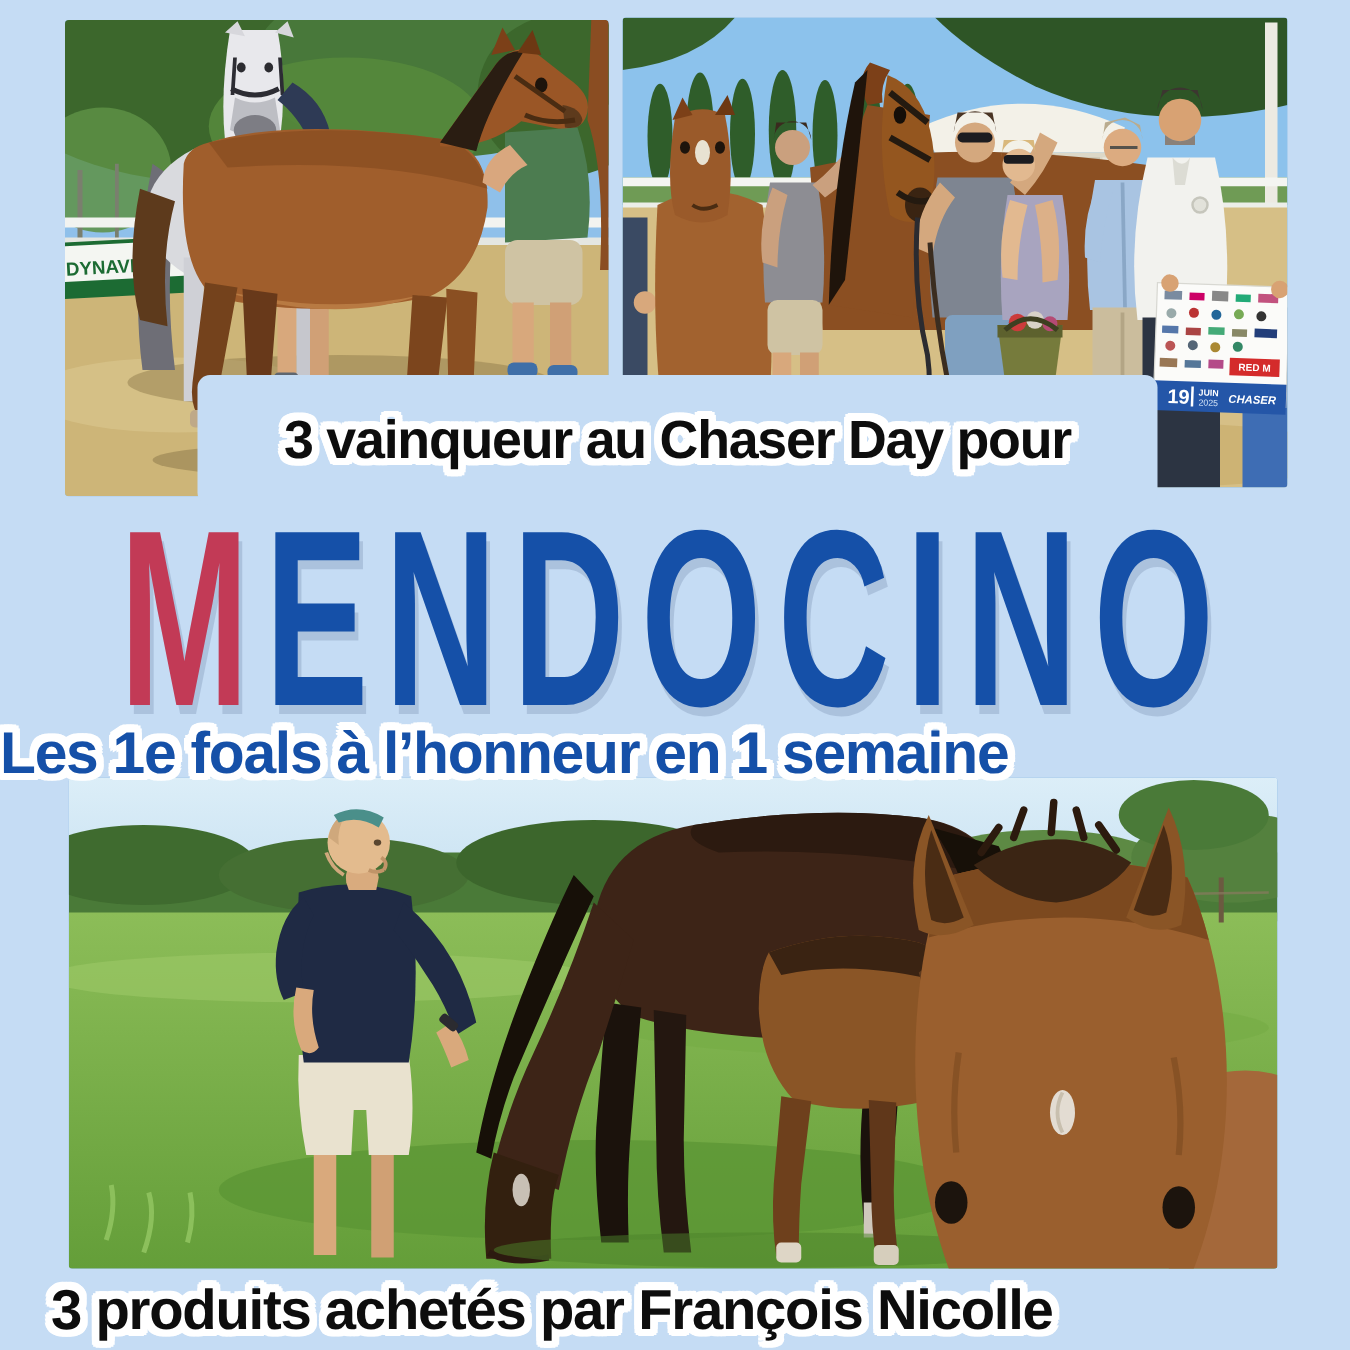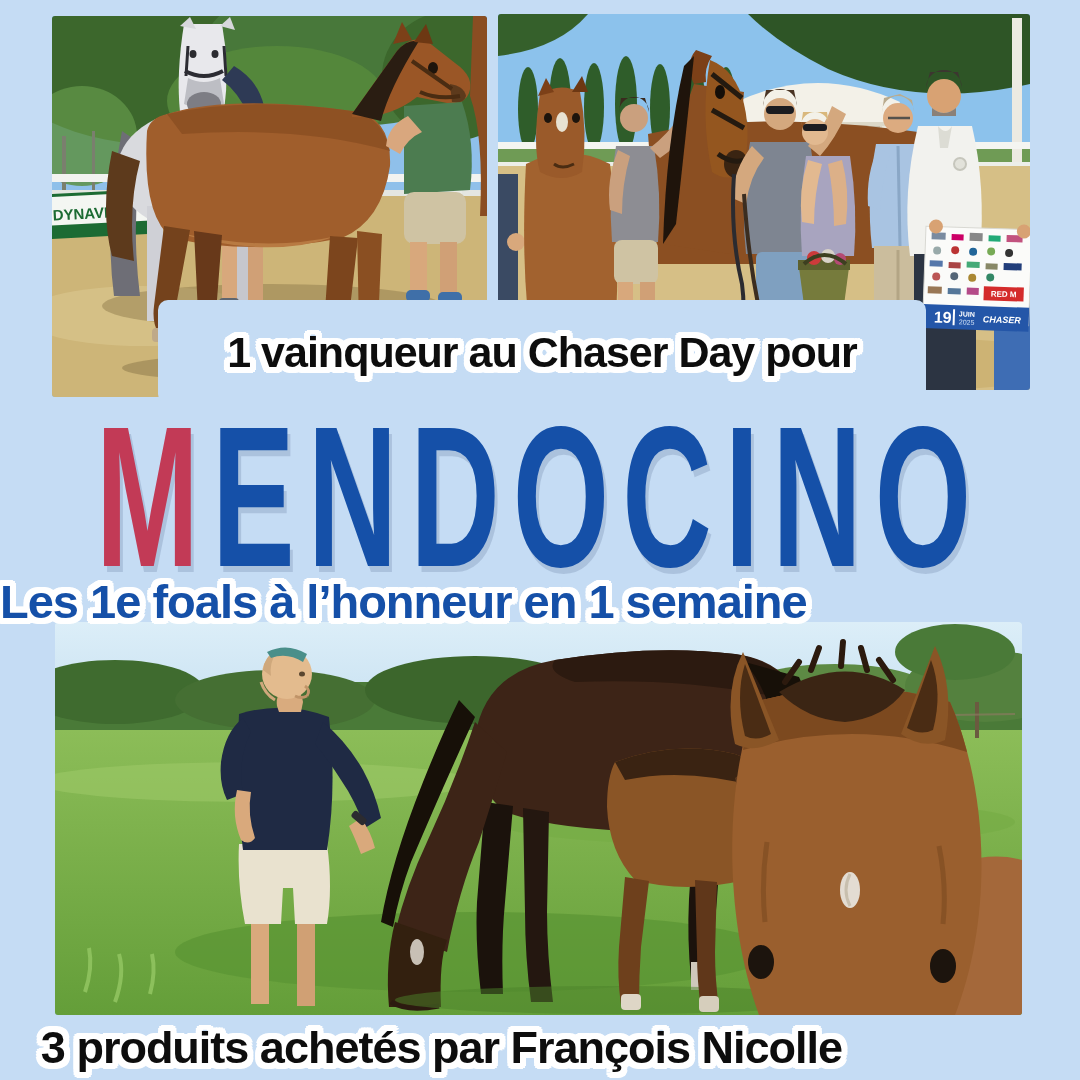--- a/index.html
+++ b/index.html
@@ -332,21 +332,21 @@
       <circle cx="436" cy="214" r="7" fill="#d8a273"></circle>
       <circle cx="524" cy="216" r="7" fill="#d8a273"></circle>
     </g>
     <g>
       <path d="M236,160 q-4,60 8,110 q4,30 -2,60" stroke="#2b2b30" stroke-width="4" fill="none"></path>
     </g>
   </svg>
 </div>
 
 <div id="top-caption" class="outline-w">
-  <div>1 vainqueur au Chaser Day pour</div>
+  <div>3 vainqueur au Chaser Day pour</div>
 </div>
 
 <div id="title">
   <span class="stretch">
     <span style="color: rgb(194, 58, 86);">M</span><span style="color: rgb(21, 80, 168);">ENDOCINO</span>
   </span>
 </div>
 
 <div id="subtitle" class="outline-w" style="color: rgb(21, 80, 168);">Les 1e foals à l’honneur en 1 semaine</div>
 

